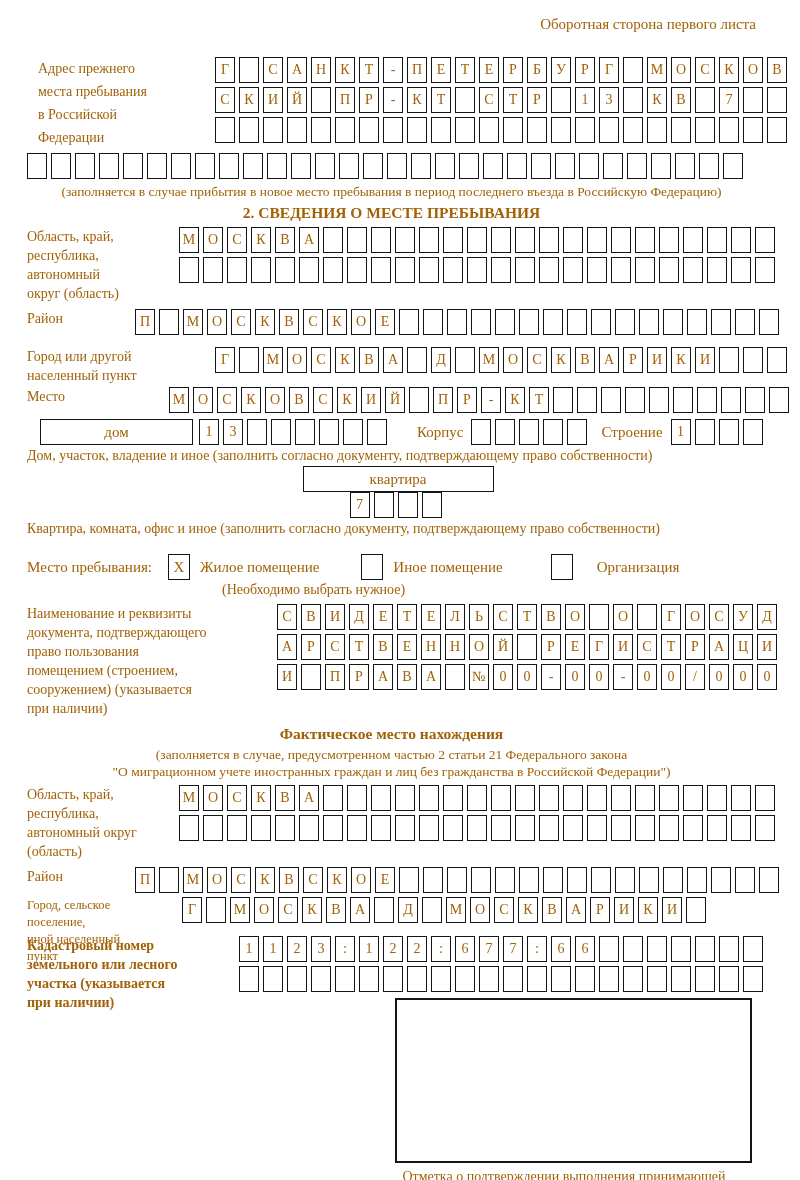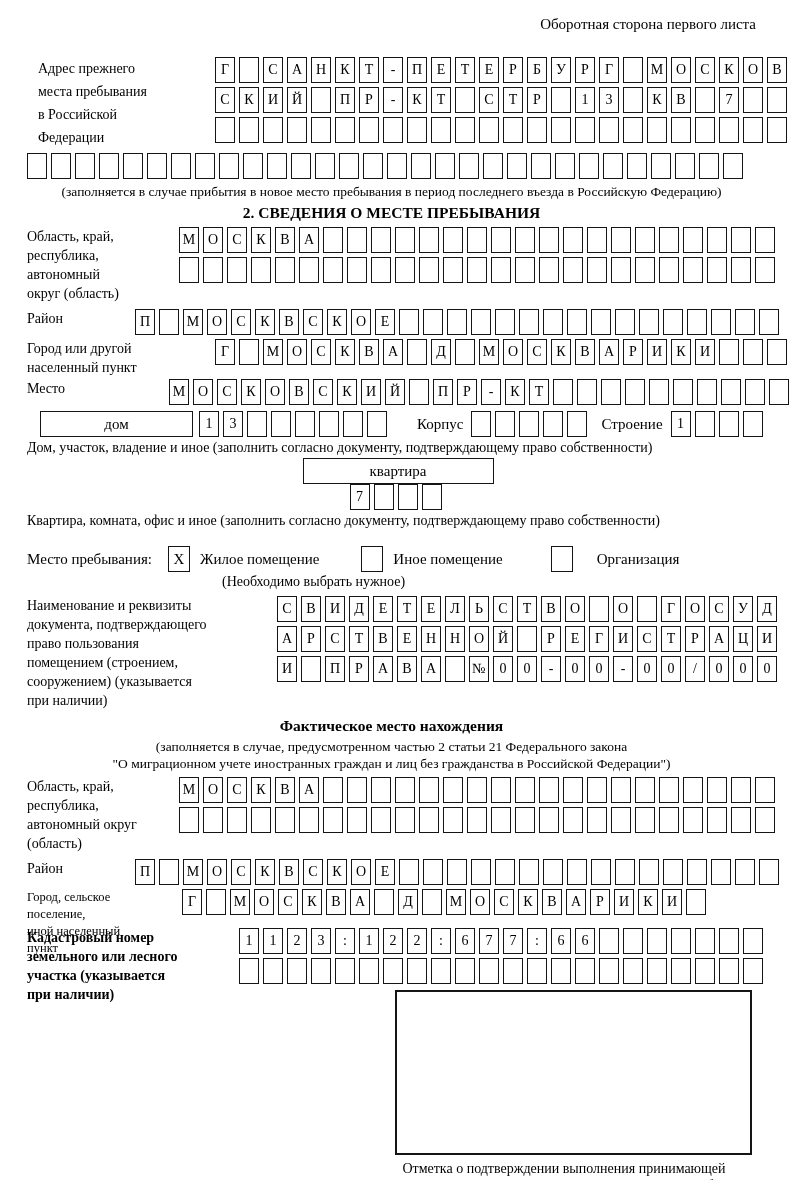--- a/index.html
+++ b/index.html
@@ -1,21 +1,21 @@
 <!DOCTYPE html>
 <html><head>
 <meta charset="utf-8">
 <style>
   html,body{margin:0;padding:0;background:#fff;}
   .page{
     position:relative;
     width:800px;height:1180px;
     box-sizing:border-box;
     padding:16px 44px 0 27px;
-    background:#fff;color:#000000;
+    background:#fff;color:#a16207;
     font-family:"Liberation Serif","DejaVu Serif",serif;
     overflow:hidden;
   }
   .hdr{text-align:right;font-size:15px;}
   .field{display:flex;align-items:flex-start;gap:32px;}
   .flabel{flex:none;font-size:14px;line-height:19px;white-space:pre-line;}
   .rows{display:flex;flex-direction:column;gap:4px;}
   .cellrow{display:flex;gap:4px;}
   .cell{
     flex:none;box-sizing:border-box;width:20px;height:26px;
@@ -265,21 +265,21 @@
         <div class="cell"></div>
         <div class="cell"></div>
         <div class="cell"></div>
         <div class="cell"></div>
         <div class="cell"></div>
         <div class="cell"></div>
         <div class="cell"></div>
       </div>
   </div>
 
-  <div class="field" style="margin-top:4px;height:26px;margin-bottom:14px;">
+  <div class="field" style="margin-top:12px;height:26px;margin-bottom:14px;">
     <div class="flabel" style="width:156px;">Город или другой
 населенный пункт</div>
     <div class="cellrow">
         <div class="cell">Г</div>
         <div class="cell"></div>
         <div class="cell">М</div>
         <div class="cell">О</div>
         <div class="cell">С</div>
         <div class="cell">К</div>
         <div class="cell">В</div>

